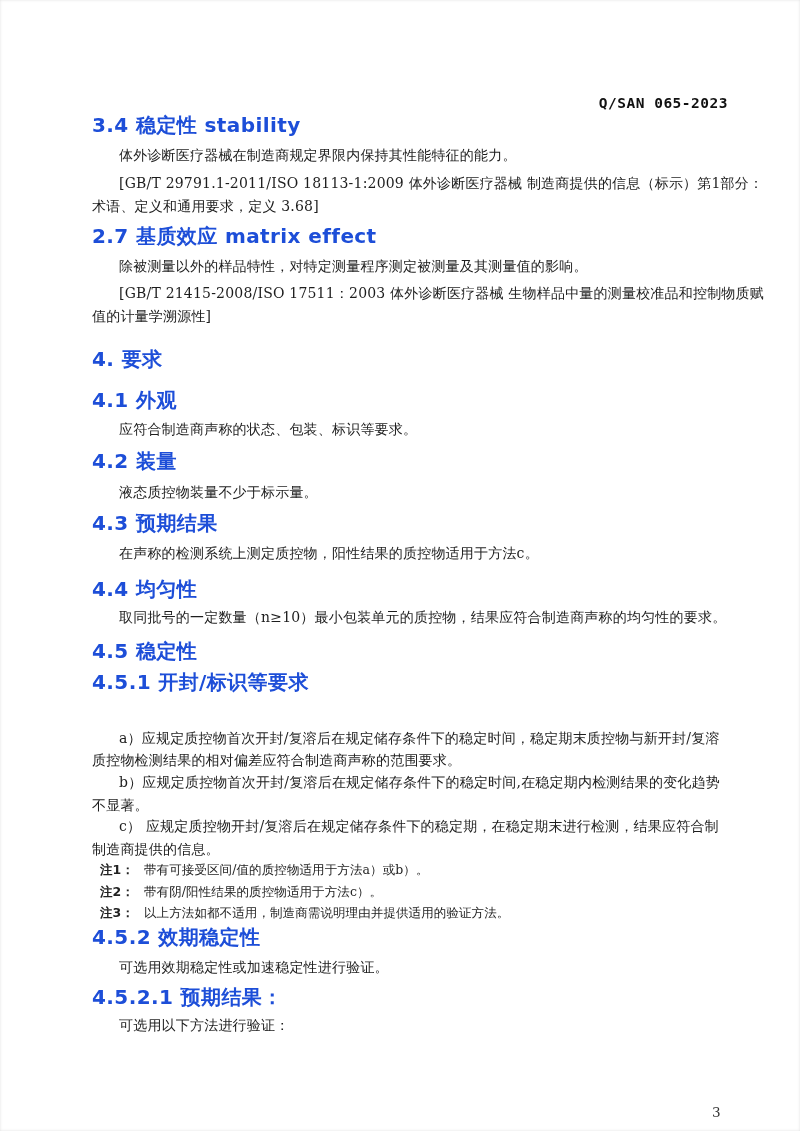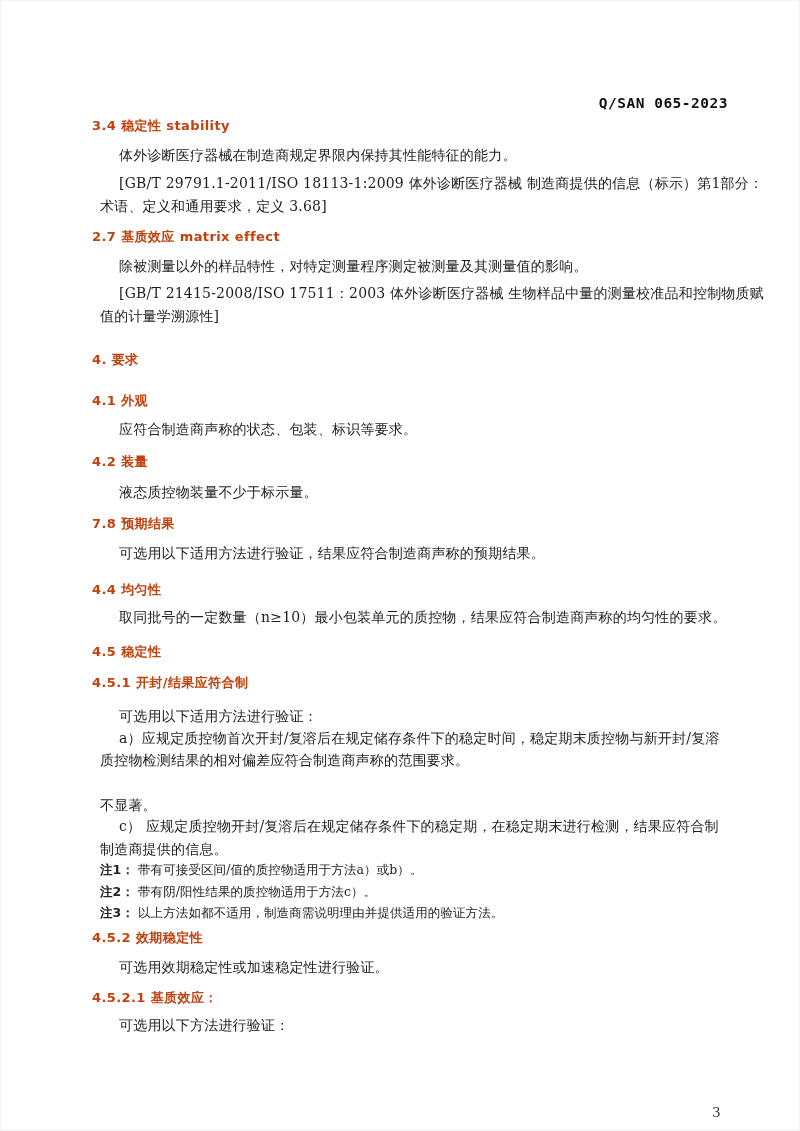--- a/index.html
+++ b/index.html
@@ -18,39 +18,39 @@
     left:92px;
     white-space:nowrap;
     font-size:14px;
     line-height:19px;
     letter-spacing:.2px;
   }
   
   .h{
     font-family:"DejaVu Sans","Liberation Sans",sans-serif;
     font-weight:bold;
-    font-size:13px;
+    font-size:20px;
     letter-spacing:.4px;
-    color:#c2410c;
+    color:#1d4ed8;
   }
   
   .ind{left:119px;}
   
-  .cont{left:100px;}
+  .cont{left:92px;}
   
   .note{
     left:100px;
     font-size:12.5px;
     letter-spacing:.1px;
     color:#222;
   }
   .note .nlabel{
     font-family:"DejaVu Sans","Liberation Sans",sans-serif;
     font-weight:bold;
-    margin-right:4px;
+    margin-right:10px;
   }
   
   .hdr{
     left:auto;right:72px;
     font-family:"DejaVu Sans Mono","Liberation Mono",monospace;
     font-size:14.5px;
     font-weight:bold;
     letter-spacing:.5px;
     color:#111;
   }
@@ -78,41 +78,41 @@
   <div class="ln cont" style="top:307px">值的计量学溯源性]</div>
 
   <div class="ln h" style="top:350px">4. 要求</div>
 
   <div class="ln h" style="top:391px">4.1 外观</div>
   <div class="ln ind" style="top:420px">应符合制造商声称的状态、包装、标识等要求。</div>
 
   <div class="ln h" style="top:452px">4.2 装量</div>
   <div class="ln ind" style="top:483px">液态质控物装量不少于标示量。</div>
 
-  <div class="ln h" style="top:514px">7.8 预期结果</div>
-  <div class="ln ind" style="top:544px">可选用以下适用方法进行验证，结果应符合制造商声称的预期结果。</div>
+  <div class="ln h" style="top:514px">4.3 预期结果</div>
+  <div class="ln ind" style="top:544px">在声称的检测系统上测定质控物，阳性结果的质控物适用于方法c。</div>
 
   <div class="ln h" style="top:580px">4.4 均匀性</div>
   <div class="ln ind" style="top:608px">取同批号的一定数量（n≥10）最小包装单元的质控物，结果应符合制造商声称的均匀性的要求。</div>
 
   <div class="ln h" style="top:642px">4.5 稳定性</div>
-  <div class="ln h" style="top:673px">4.5.1 开封/结果应符合制</div>
-  <div class="ln ind" style="top:707px">可选用以下适用方法进行验证：</div>
+  <div class="ln h" style="top:673px">4.5.1 开封/标识等要求</div>
 
   <div class="ln ind" style="top:729px">a）应规定质控物首次开封/复溶后在规定储存条件下的稳定时间，稳定期末质控物与新开封/复溶</div>
   <div class="ln cont" style="top:751px">质控物检测结果的相对偏差应符合制造商声称的范围要求。</div>
+  <div class="ln ind" style="top:773px">b）应规定质控物首次开封/复溶后在规定储存条件下的稳定时间,在稳定期内检测结果的变化趋势</div>
   <div class="ln cont" style="top:796px">不显著。</div>
   <div class="ln ind" style="top:817px">c） 应规定质控物开封/复溶后在规定储存条件下的稳定期，在稳定期末进行检测，结果应符合制</div>
   <div class="ln cont" style="top:840px">制造商提供的信息。</div>
 
   <div class="ln note" style="top:860px"><span class="nlabel">注1：</span><span>带有可接受区间/值的质控物适用于方法a）或b）。</span></div>
   <div class="ln note" style="top:882px"><span class="nlabel">注2：</span><span>带有阴/阳性结果的质控物适用于方法c）。</span></div>
   <div class="ln note" style="top:903px"><span class="nlabel">注3：</span><span>以上方法如都不适用，制造商需说明理由并提供适用的验证方法。</span></div>
 
   <div class="ln h" style="top:928px">4.5.2 效期稳定性</div>
   <div class="ln ind" style="top:958px">可选用效期稳定性或加速稳定性进行验证。</div>
 
-  <div class="ln h" style="top:988px">4.5.2.1 基质效应：</div>
+  <div class="ln h" style="top:988px">4.5.2.1 预期结果：</div>
   <div class="ln ind" style="top:1016px">可选用以下方法进行验证：</div>
 
   <div class="ln pgnum" style="top:1103px">3</div>
 
 </div>
 
 </body></html>

